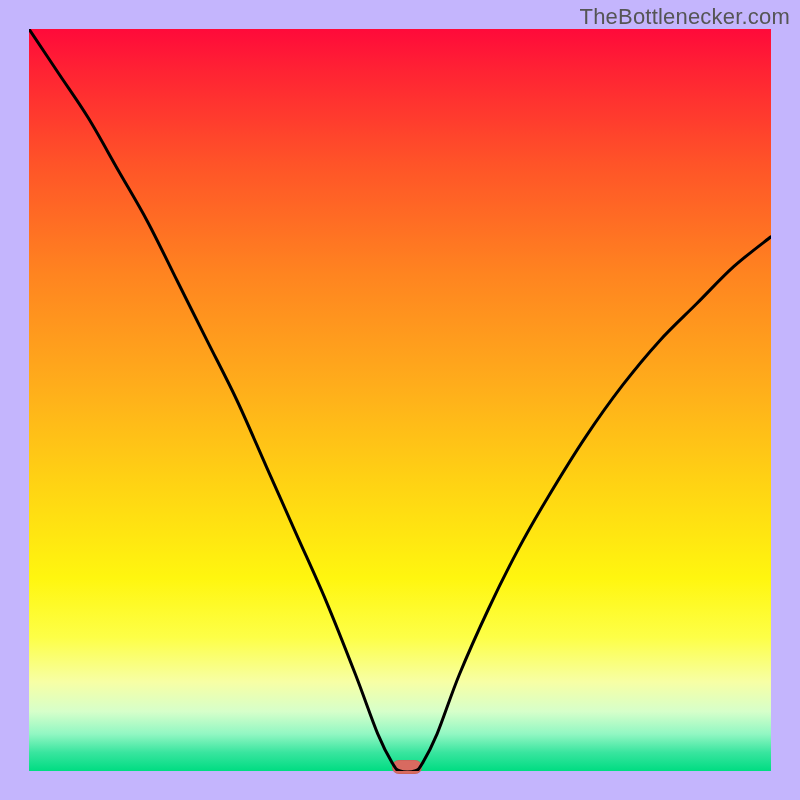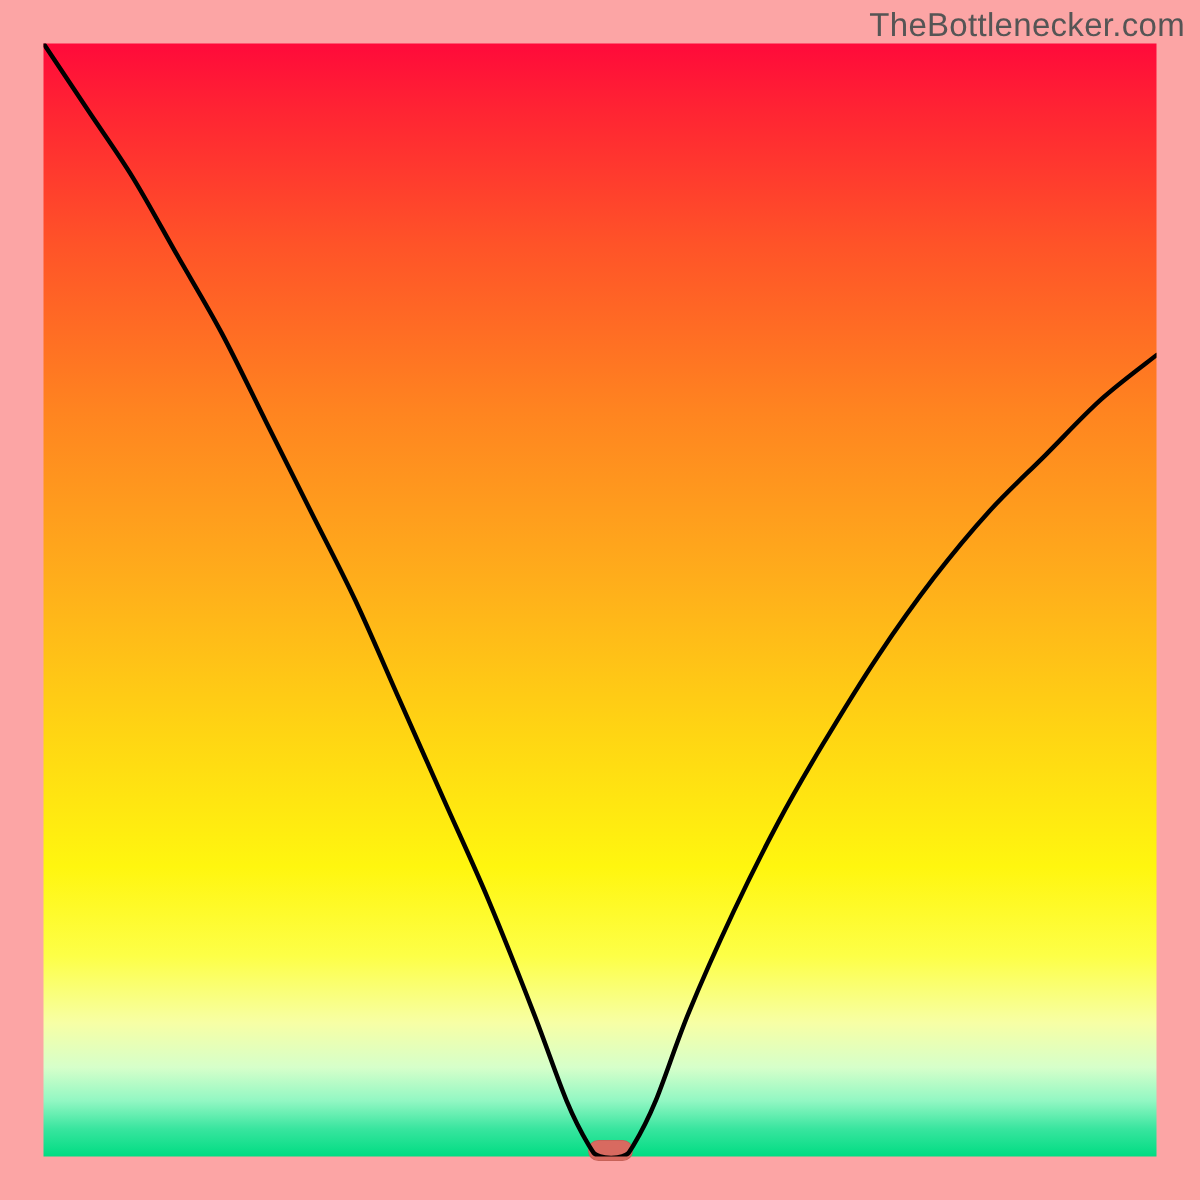--- a/index.html
+++ b/index.html
@@ -8,21 +8,21 @@
     width: 800px;
     height: 800px;
     overflow: hidden;
     background: #000;
     font-family: Arial, Helvetica, sans-serif;
   }
   .frame {
     position: relative;
     width: 800px;
     height: 800px;
-    background: #fca5a5;
+    background: #c4b5fd;
   }
   .watermark {
     position: absolute;
     top: 4px;
     right: 10px;
     color: #555;
     font-size: 22px;
     font-weight: 500;
     letter-spacing: 0.2px;
     z-index: 30;

